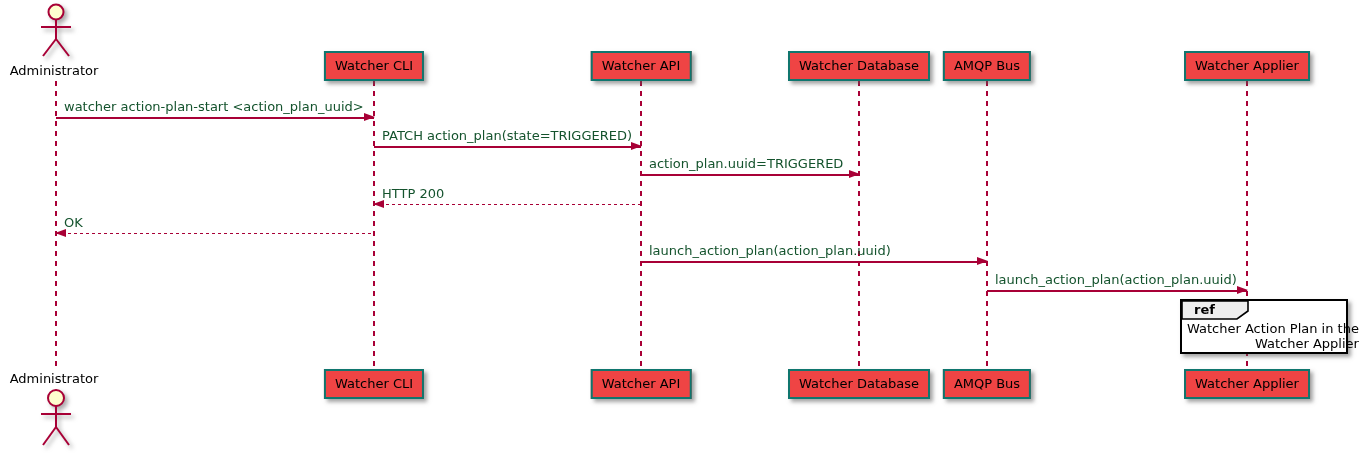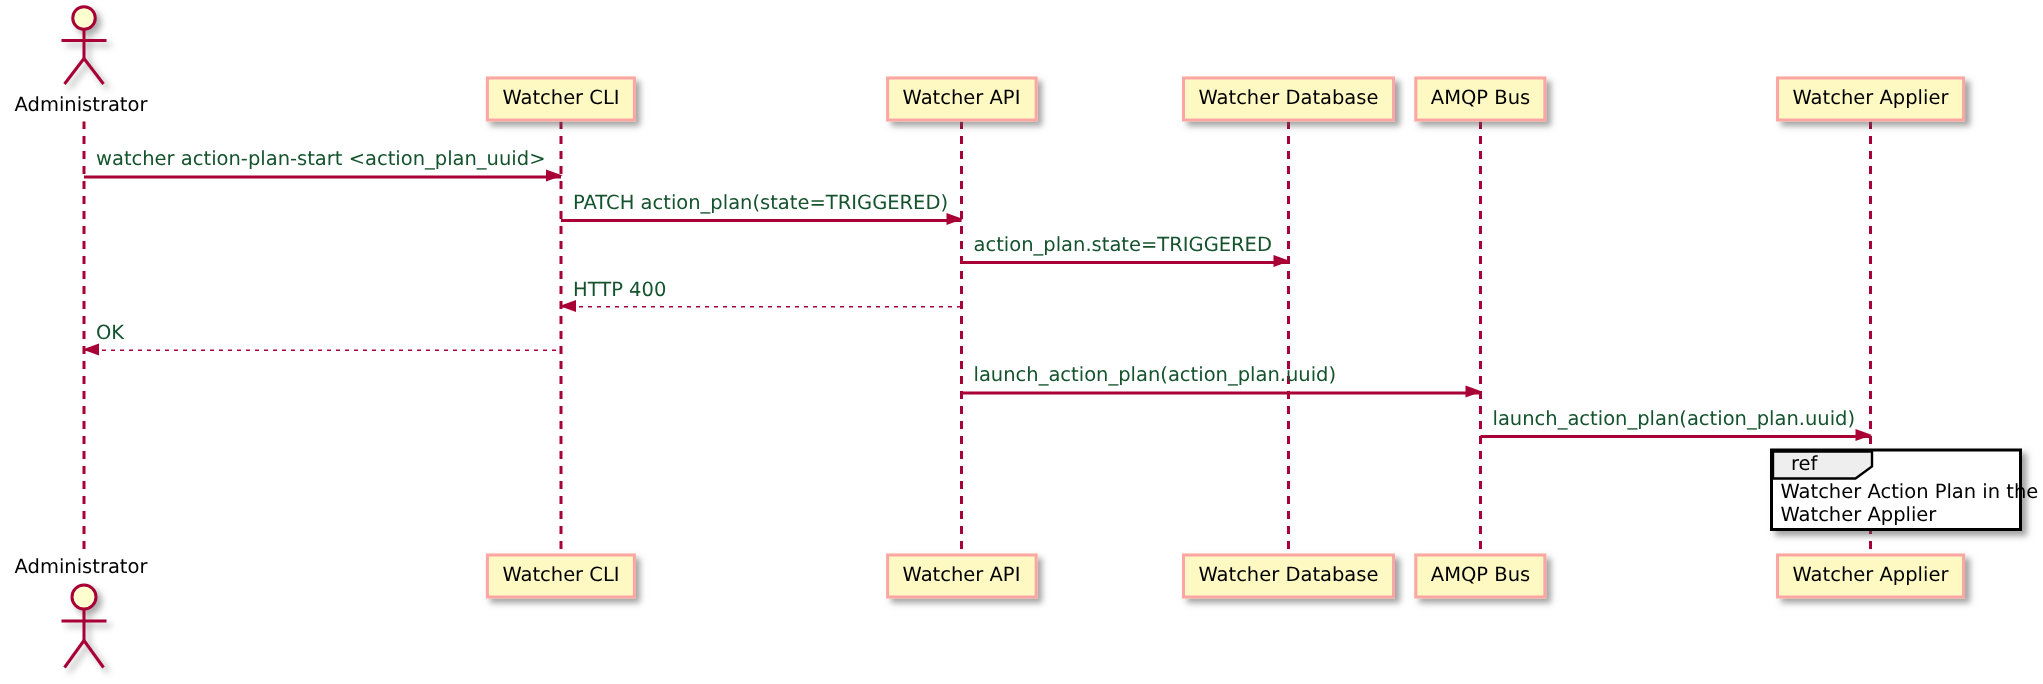--- a/index.html
+++ b/index.html
@@ -5,28 +5,29 @@
   html, body { margin: 0; padding: 0; background: #ffffff; }
   #canvas {
     position: relative;
     width: 1362px;
     height: 456px;
     background: #ffffff;
     font-family: "DejaVu Sans", "Liberation Sans", sans-serif;
     font-size: 13px;
     color: #000000;
     overflow: hidden;
+    text-align: right;
   }
 
   
   .pbox {
     position: absolute;
     transform: translateX(-50%);
-    background: #fef9c3;
-    border: 2px solid #fca5a5;
+    background: #ef4444;
+    border: 2px solid #0f766e;
     height: 26px;
     line-height: 26px;
     padding: 0 9px;
     white-space: nowrap;
     box-shadow: 3px 3px 4px rgba(90,90,90,0.55);
     z-index: 3;
   }
 
   
   .lifeline {
@@ -71,21 +72,21 @@
 
   
   .ref {
     position: absolute;
     background: #ffffff;
     border: 2px solid #000000;
     box-shadow: 3px 3px 4px rgba(90,90,90,0.55);
     z-index: 4;
   }
   .ref-tab { position: absolute; top: -1px; left: -1px; }
-  .ref-kw  { position: absolute; top: 1px; left: 12px; font-weight: normal; }
+  .ref-kw  { position: absolute; top: 1px; left: 12px; font-weight: bold; }
   .ref-body { position: absolute; top: 20px; left: 5px; line-height: 15px; white-space: nowrap; }
 </style>
 </head>
 <body>
 
 <div id="canvas">
 
   <div class="lifeline" style="left:56px;  top:81px; height:288px"></div>
   <div class="lifeline" style="left:374px; top:81px; height:288px"></div>
   <div class="lifeline" style="left:641px; top:81px; height:288px"></div>
@@ -126,27 +127,27 @@
     <div class="arrowhead right"></div>
   </div>
 
   <div class="msg" style="left:374px; top:146px; width:267px">
     <div class="msg-label">PATCH action_plan(state=TRIGGERED)</div>
     <div class="msg-line"></div>
     <div class="arrowhead right"></div>
   </div>
 
   <div class="msg" style="left:641px; top:174px; width:218px">
-    <div class="msg-label">action_plan.state=TRIGGERED</div>
+    <div class="msg-label">action_plan.uuid=TRIGGERED</div>
     <div class="msg-line"></div>
     <div class="arrowhead right"></div>
   </div>
 
   <div class="msg" style="left:374px; top:204px; width:267px">
-    <div class="msg-label">HTTP 400</div>
+    <div class="msg-label">HTTP 200</div>
     <div class="msg-line dashed"></div>
     <div class="arrowhead left"></div>
   </div>
 
   <div class="msg" style="left:56px; top:233px; width:318px">
     <div class="msg-label">OK</div>
     <div class="msg-line dashed"></div>
     <div class="arrowhead left"></div>
   </div>
 

